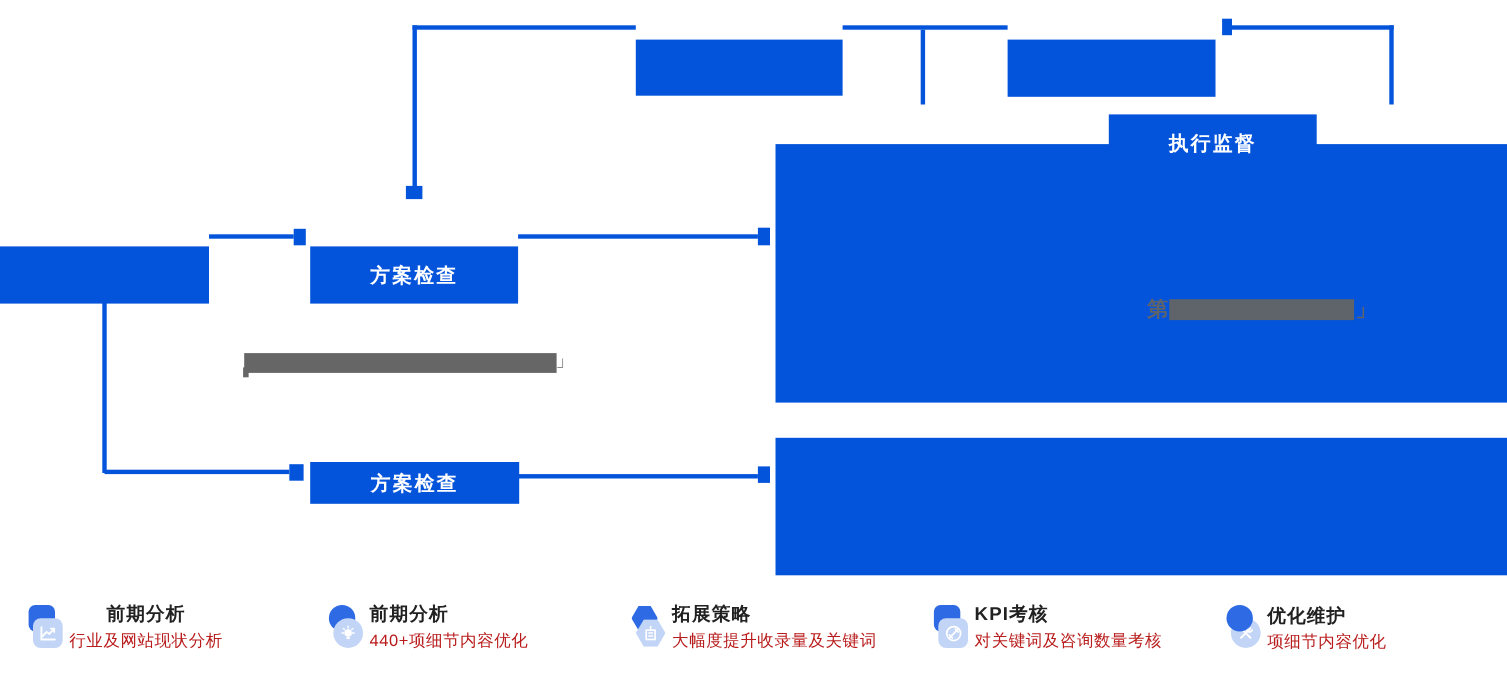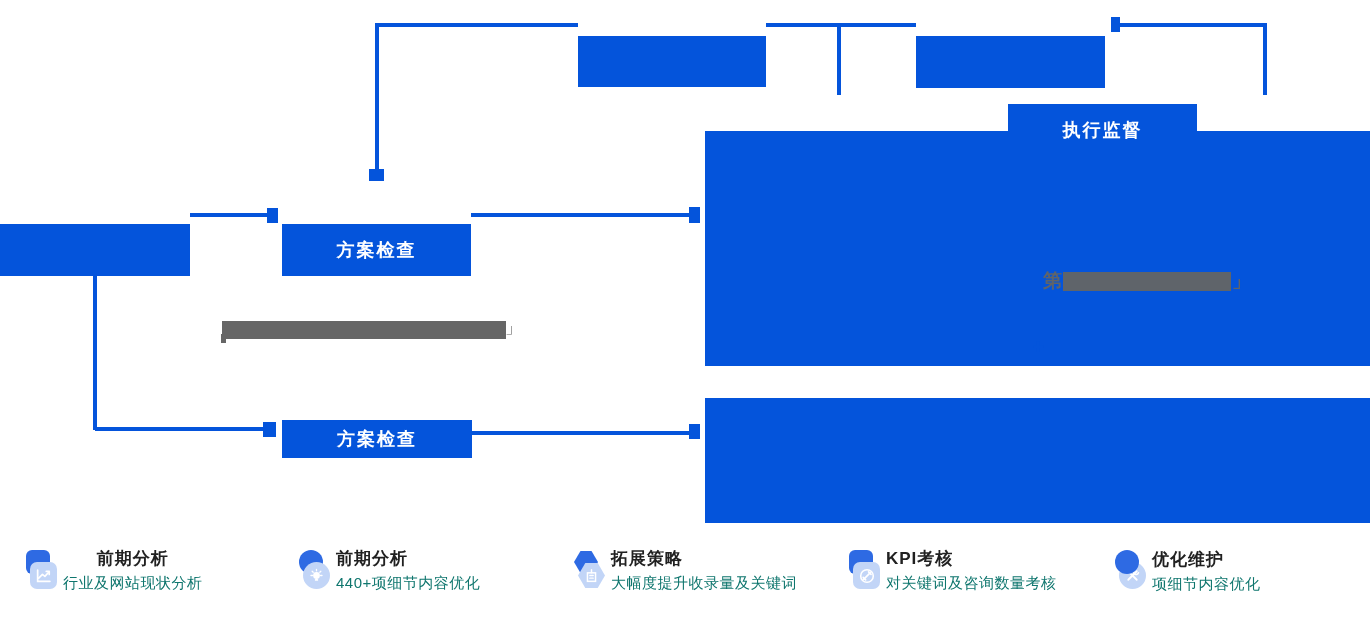--- a/index.html
+++ b/index.html
@@ -29,21 +29,21 @@
   .feature{position:absolute;top:549px;display:flex;gap:9px;}
   .icon-wrap{position:relative;width:30px;height:44px;flex:none;}
   .ic-back{position:absolute;left:2px;top:1px;width:24px;height:24px;background:var(--icon-back);border-radius:6px;}
   .ic-front{
     position:absolute;left:6px;top:13px;width:27px;height:27px;background:var(--icon-front);
     border-radius:7px;display:flex;align-items:center;justify-content:center;
   }
   .round .ic-back,.round .ic-front{border-radius:50%;}
   .hex .ic-back,.hex .ic-front{border-radius:0;clip-path:polygon(27% 4%,73% 4%,100% 50%,73% 96%,27% 96%,0% 50%);}
   .f-title{font-size:17px;font-weight:bold;color:#212121;line-height:20px;letter-spacing:1px;}
-  .f-sub{font-size:15px;color:#0f766e;line-height:19px;margin-top:4px;letter-spacing:0.5px;}
+  .f-sub{font-size:15px;color:#b91c1c;line-height:19px;margin-top:4px;letter-spacing:0.5px;}
 </style>
 </head>
 <body>
 
 <div class="canvas">
 
   <div class="line" style="left:375px;top:23px;width:203px;height:4px;"></div>
   <div class="line" style="left:375px;top:23px;width:4px;height:147px;"></div>
   <div class="sq" style="left:369px;top:169px;width:15px;height:12px;"></div>
 

